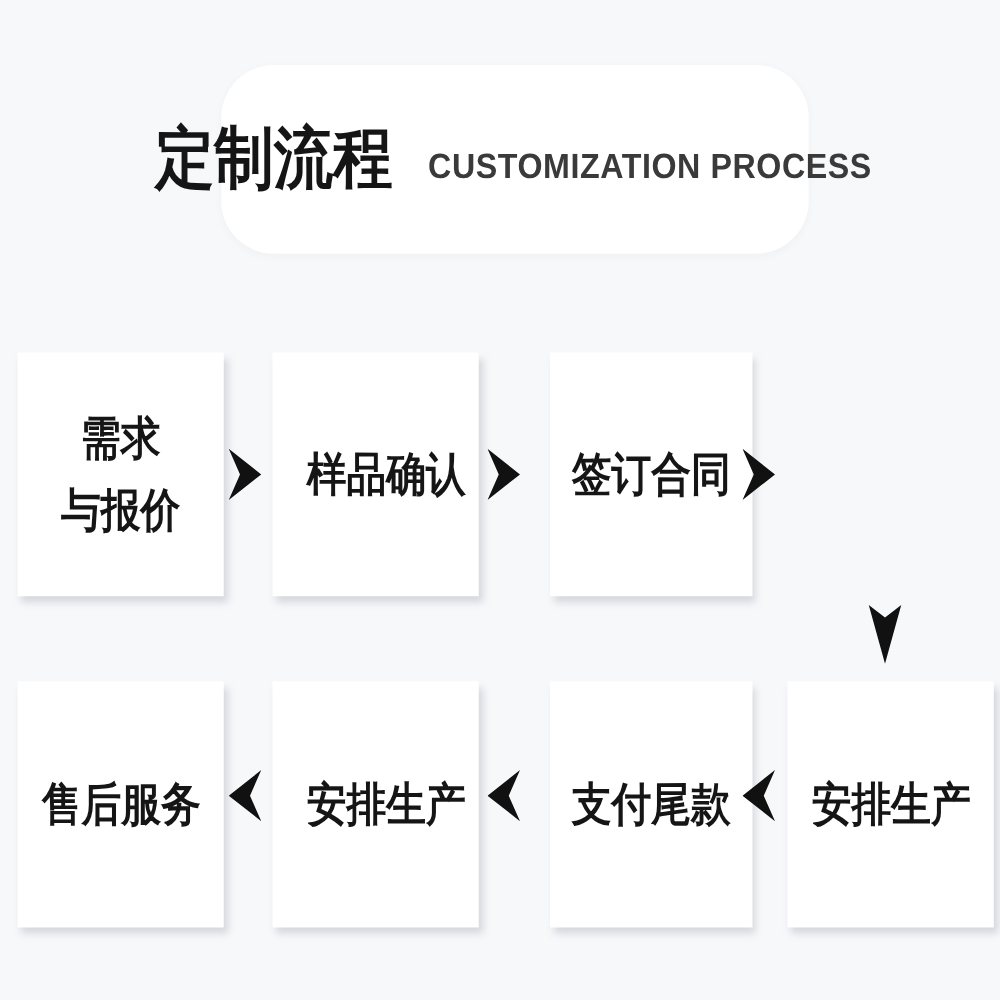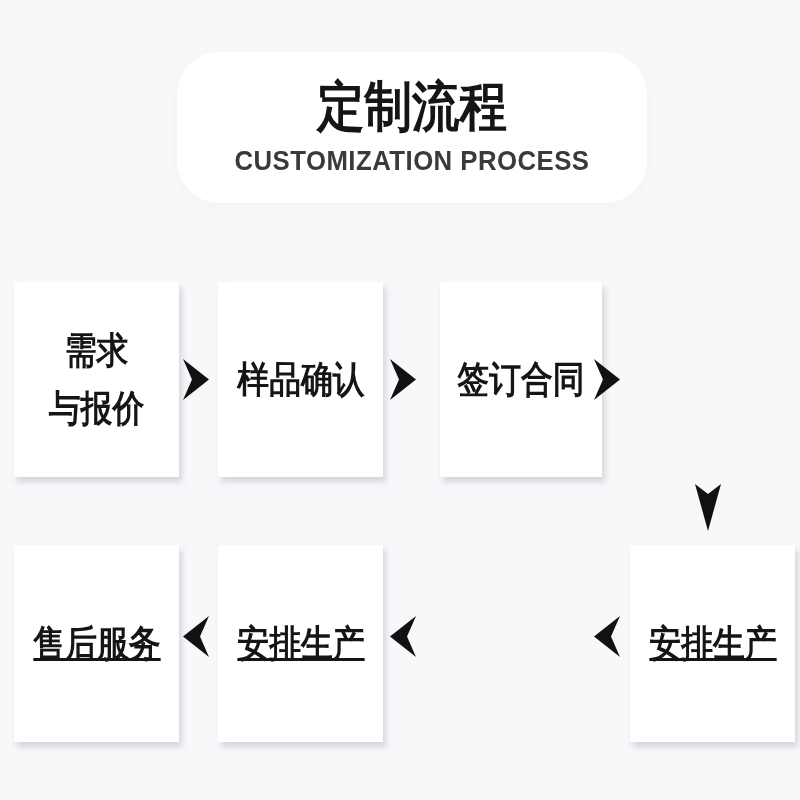--- a/index.html
+++ b/index.html
@@ -10,21 +10,21 @@
     position:relative;
     overflow:hidden;
   }
   .canvas{position:absolute;inset:0;}
 
   
   .header-card{
     position:absolute;left:177px;top:52px;width:470px;height:151px;
     background:#ffffff;border-radius:42px;
     box-shadow:0 2px 8px rgba(0,0,0,0.03);
-    display:flex;flex-direction:column;align-items:center;justify-content:center;
+    display:flex;flex-direction:row;align-items:center;justify-content:center;
     text-align:center;
   }
   .page-title{
     font-size:54px;line-height:1.05;font-weight:700;color:#151515;
     letter-spacing:0px;transform:scaleX(.88);transform-origin:center;
     white-space:nowrap;
   }
   .page-subtitle{
     margin-top:10px;font-size:28px;font-weight:600;color:#3a3a3a;
     letter-spacing:.5px;transform:scaleX(.92);transform-origin:center;
@@ -32,23 +32,23 @@
   }
 
   
   .step{
     position:absolute;width:165px;background:#ffffff;
     box-shadow:3px 5px 6px rgba(150,153,165,0.35);
     display:flex;align-items:center;justify-content:center;
     text-align:center;color:#151515;
   }
   .r1{top:282px;height:195px;}
-  .r2{top:545px;height:197px;text-decoration:underline;}
+  .r2{top:545px;height:197px;}
   .c1{left:14px;}
-  .c2{left:218px;}
+  .c2{left:218px;justify-content:flex-end;}
   .c3{left:440px;width:162px;}
   .c4{left:630px;}
   .step .label{
     font-size:37px;font-weight:700;line-height:1.55;
     transform:scaleX(.86);transform-origin:center;
     white-space:nowrap;
   }
 
   
   .arrow{position:absolute;width:26px;height:45px;}
@@ -124,20 +124,23 @@
   <div class="step r2 c2">
     <div class="label">安排生产</div>
   </div>
 
   <div class="arrow ar2 a2">
     <svg viewBox="0 0 26 45">
         <polygon points="26,2 0,22.5 26,43 17,22.5" fill="#111111"></polygon>
       </svg>
   </div>
 
+  <div class="step r2 c3">
+    <div class="label">支付尾款</div>
+  </div>
 
   <div class="arrow ar2 a3">
     <svg viewBox="0 0 26 45">
         <polygon points="26,2 0,22.5 26,43 17,22.5" fill="#111111"></polygon>
       </svg>
   </div>
 
   <div class="step r2 c4">
     <div class="label">安排生产</div>
   </div>

